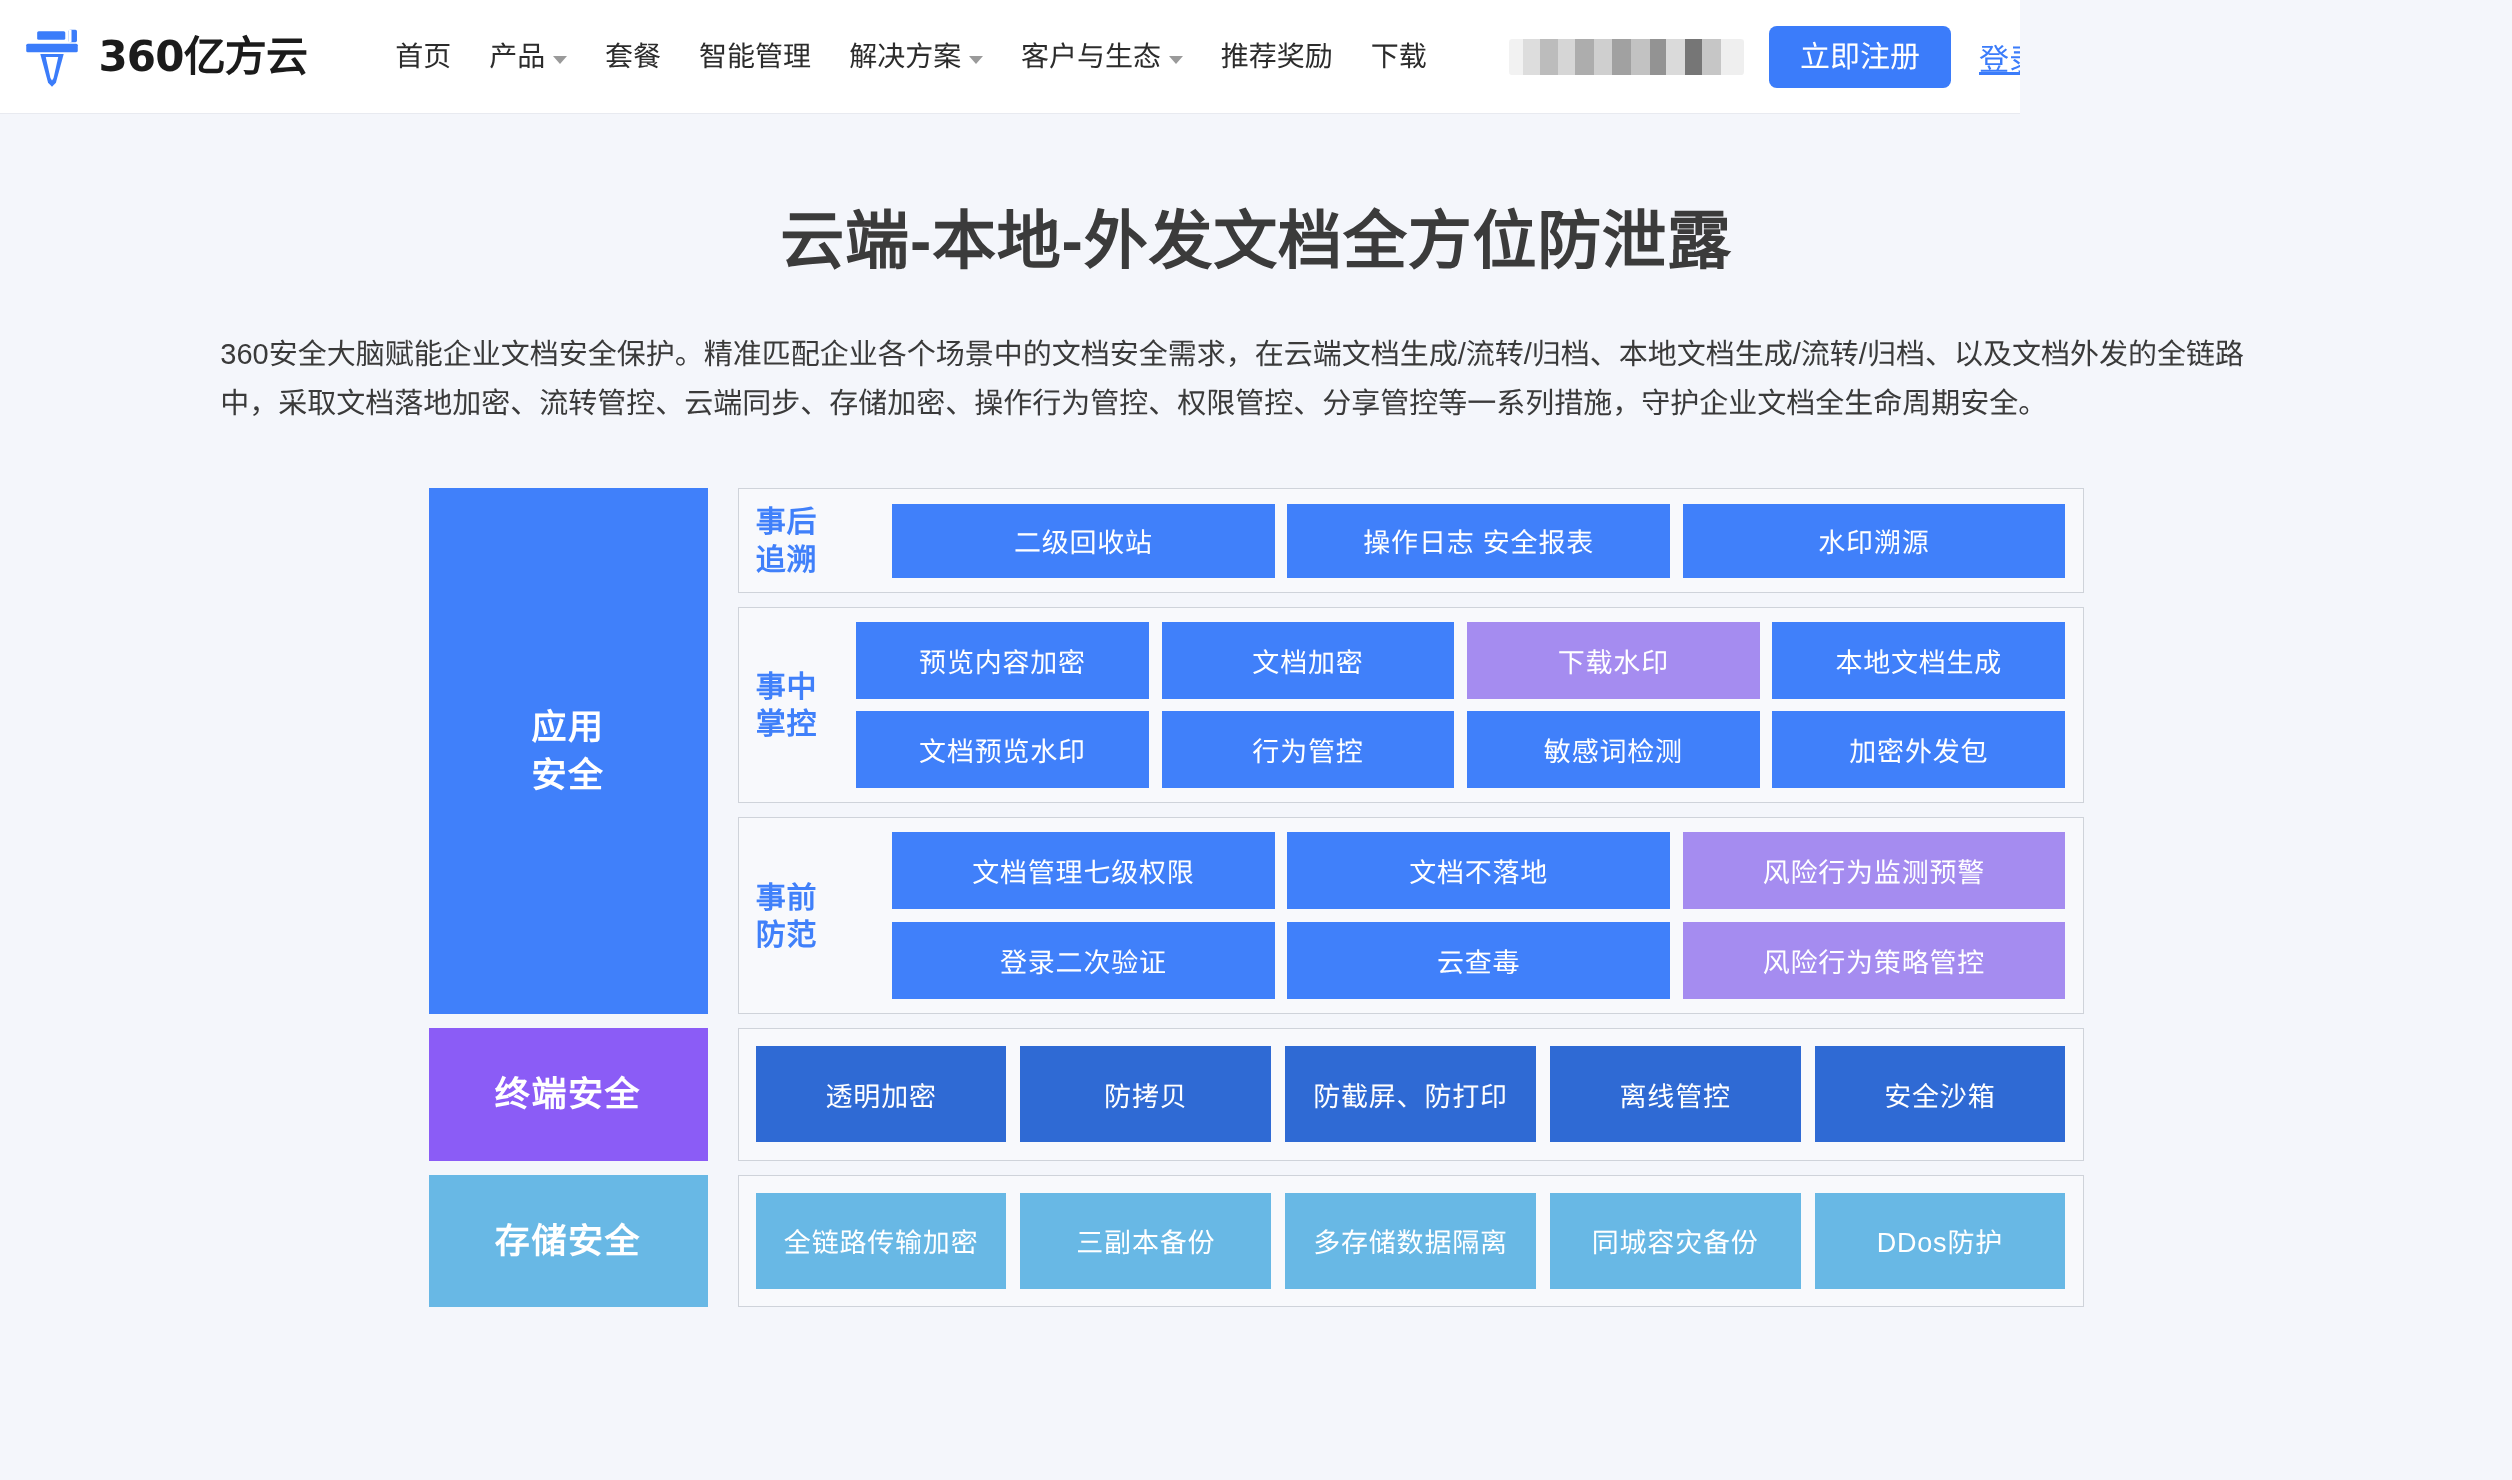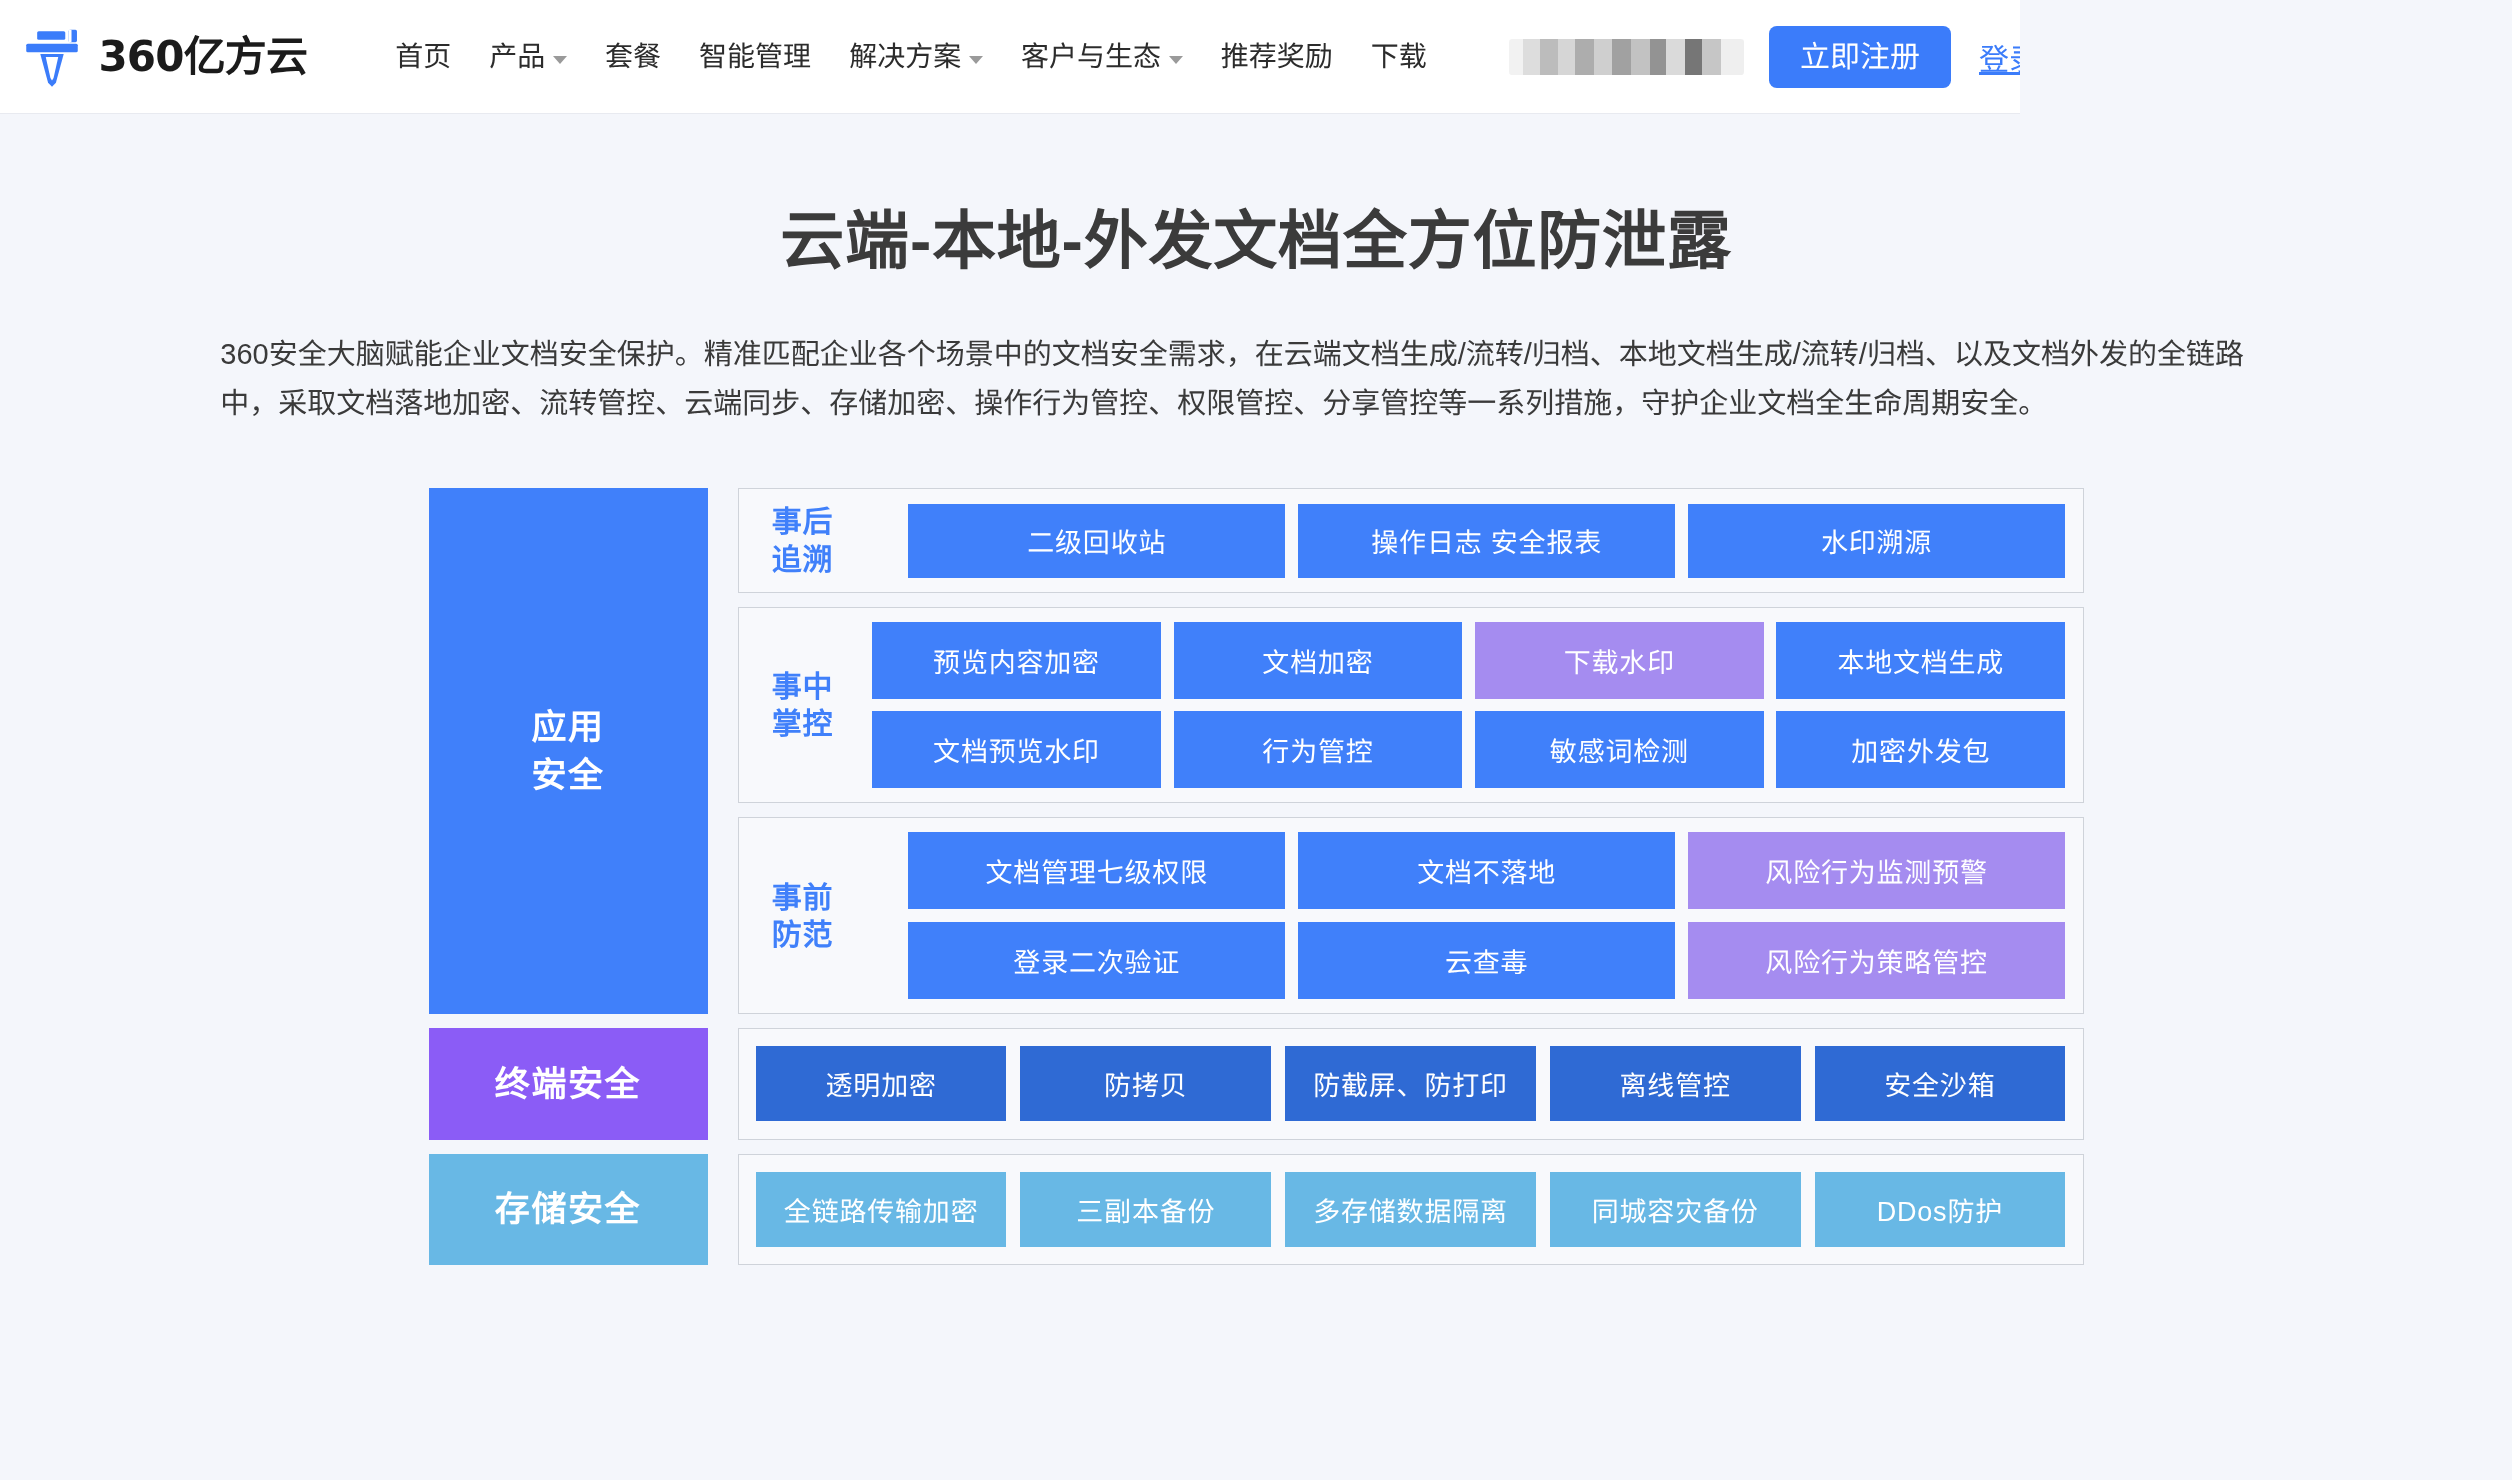--- a/index.html
+++ b/index.html
@@ -203,21 +203,20 @@
   }
 
   .group-label {
     flex: 0 0 83px;
     color: #4080fa;
     font-weight: 700;
     font-size: 30px;
     line-height: 1.24;
     text-align: left;
     letter-spacing: 0.8px;
-    margin-left: 16px;
   }
 
   .group-grid {
     flex: 1;
     display: grid;
     gap: 12.6px;
   }
   .group-grid.cols-3 { grid-template-columns: repeat(3, 1fr); padding-left: 36px; }
   .group-grid.cols-4 { grid-template-columns: repeat(4, 1fr); }
   .group-grid.cols-5 { grid-template-columns: repeat(5, 1fr); }
@@ -233,21 +232,21 @@
     white-space: nowrap;
     cursor: pointer;
   }
   .cell.blue   { background: #4080fa; }
   .cell.purple { background: #a58cf0; }
   .cell.dkblue { background: #2f6ad4; }
   .cell.ltblue { background: #68b8e5; }
 
   .h-tall  { height: 74px; }
   .h-mid   { height: 77px; }
-  .h-row   { height: 75px; }
+  .h-row   { height: 96px; }
 
   .group.flat {
     padding: 17.3px 17.3px;
   }
   .group.flat .group-grid { gap: 14px; }
 </style>
 </head>
 <body>
 
 <div class="topbar">

